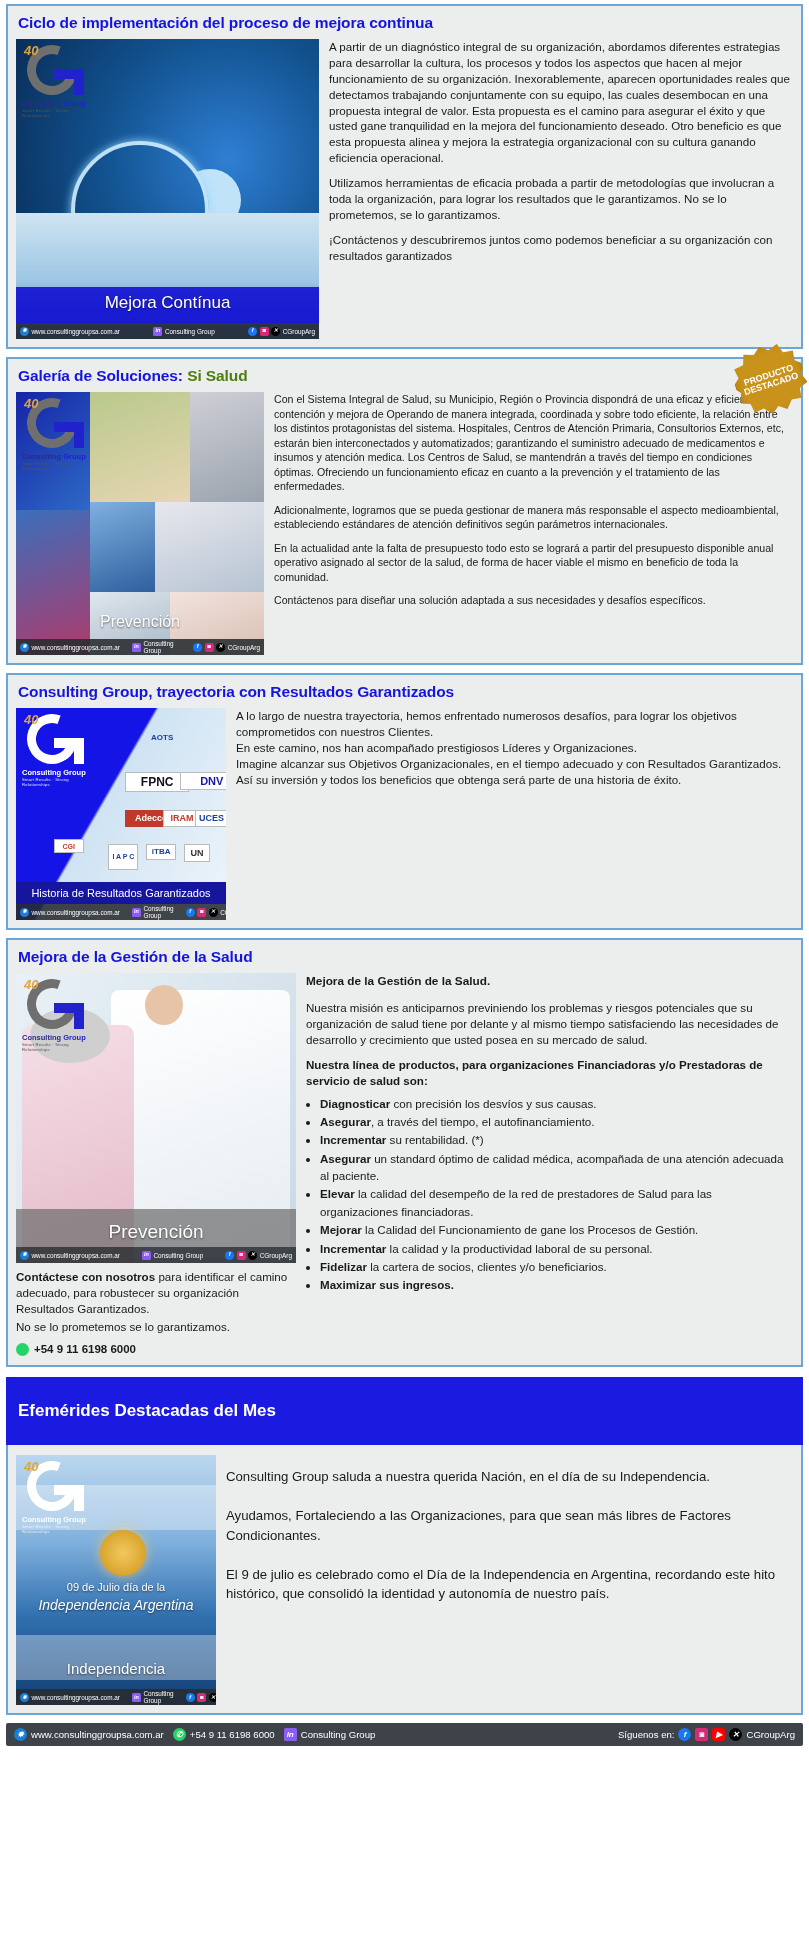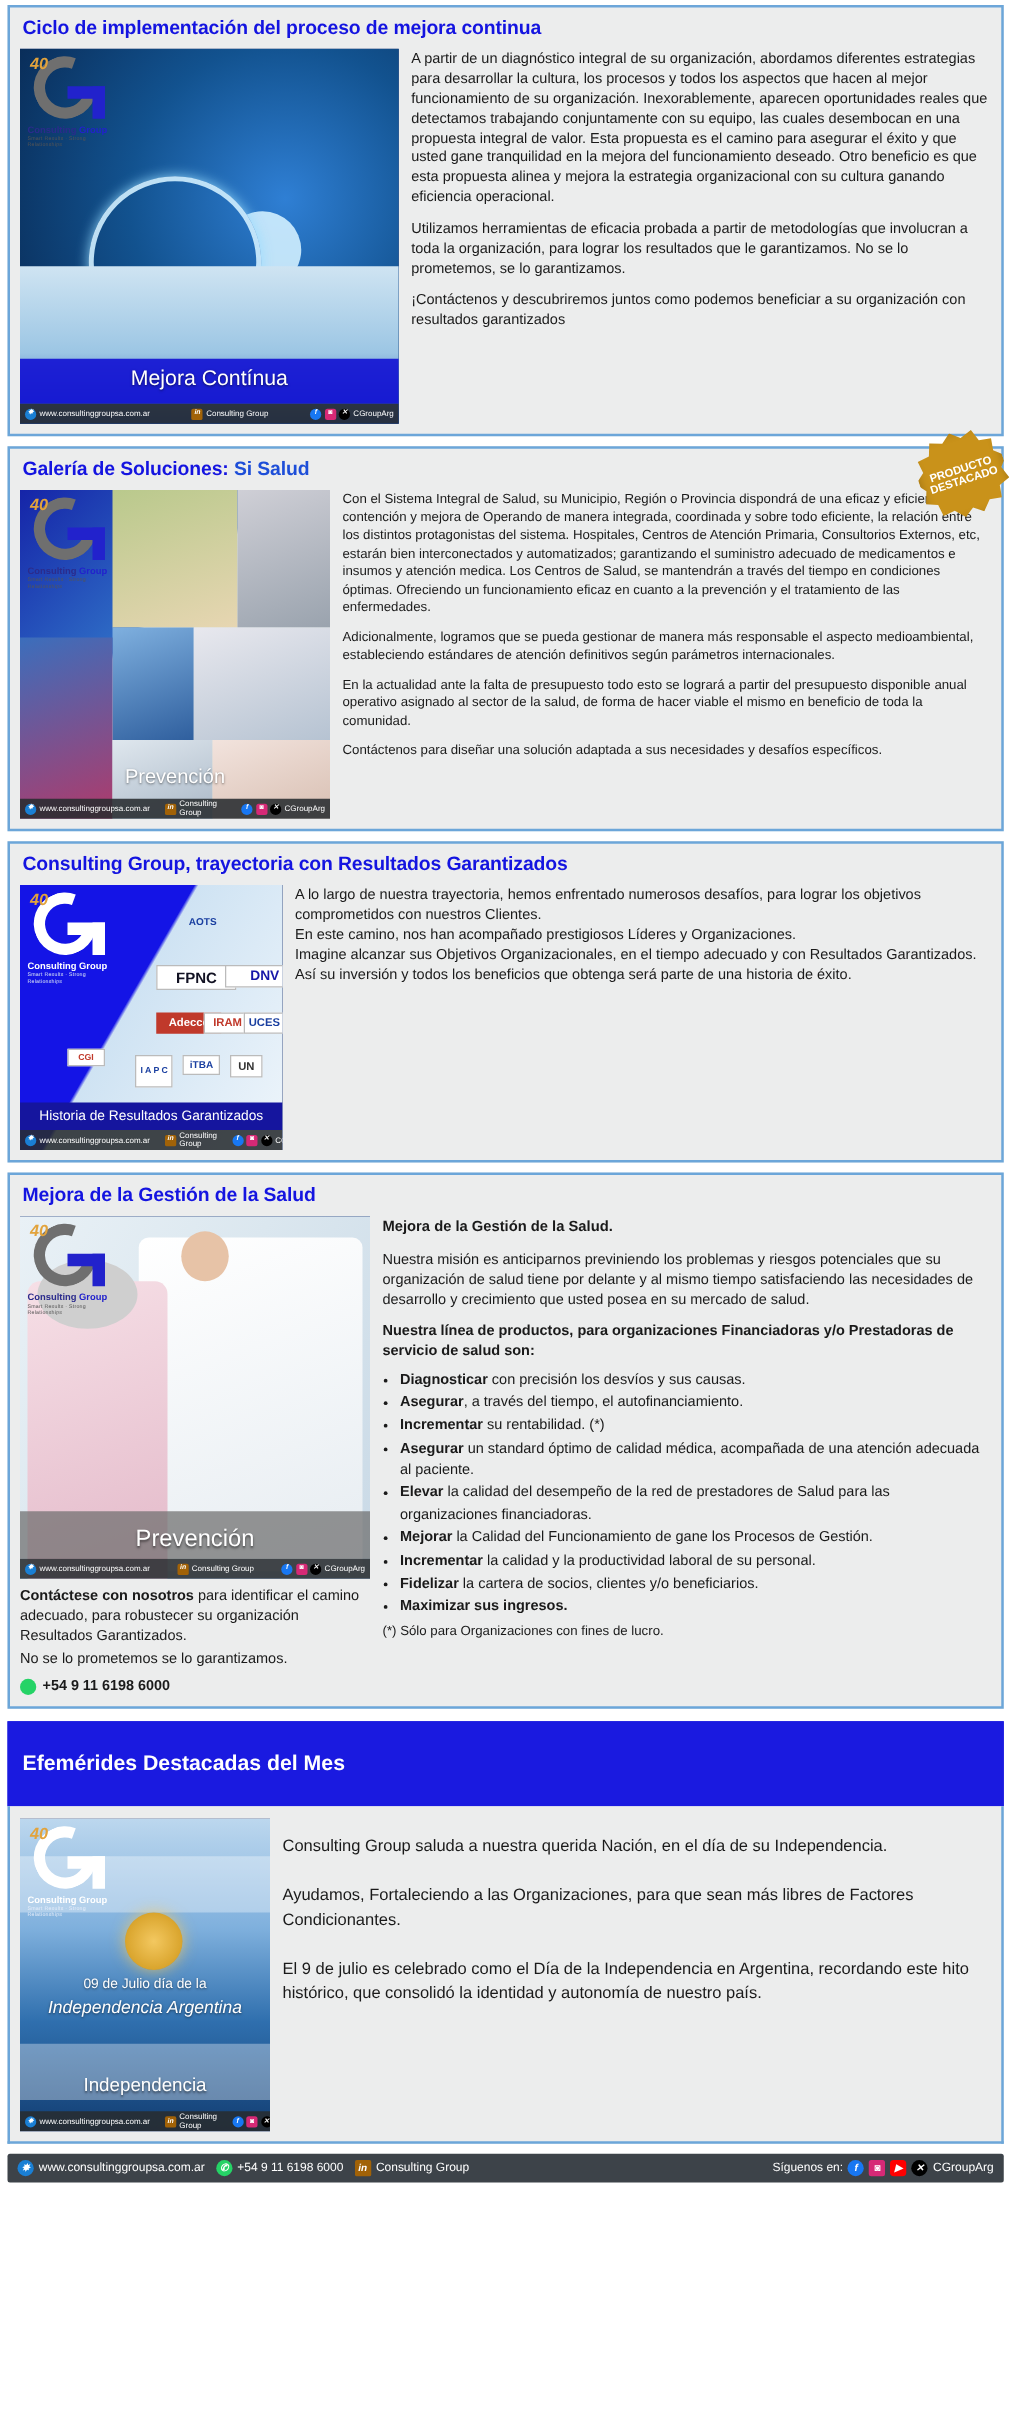--- a/index.html
+++ b/index.html
@@ -19,21 +19,21 @@
     padding: 6px 8px 8px 8px;
     position: relative;
   }
   .card-title {
     font-size: 15.5px;
     font-weight: bold;
     color: #1414e0;
     margin: 2px 0 7px 2px;
     letter-spacing: -0.1px;
   }
-  .card-title .accent { color: #1d4ed8; }
+  .card-title .accent { color: #4d7c0f; }
   .card-body { display: flex; gap: 10px; align-items: flex-start; }
   .txt { font-size: 11.6px; line-height: 1.37; color: #1a1a1a; }
   .txt p { margin-bottom: 9px; }
   .txt p:last-child { margin-bottom: 0; }
 
   
   .photo {
     position: relative;
     flex: none;
     overflow: hidden;
@@ -54,21 +54,21 @@
     background: rgba(40,44,48,.88);
     display:flex; align-items:center; gap:6px;
     padding: 0 4px;
     font-size: 6.4px; color:#fff; font-family:"Liberation Sans",sans-serif;
   }
   .socialbar .grp { display:flex; align-items:center; gap:2.5px; }
   .ic { width:9px; height:9px; border-radius:50%; display:inline-flex;
         align-items:center; justify-content:center; font-size:5.5px; color:#fff;
         font-weight:bold; line-height:1; flex:none;}
   .ic.globe { background:#1a7fd4; }
-  .ic.li { background:#a16207; border-radius:1.5px; }
+  .ic.li { background:#8b5cf6; border-radius:1.5px; }
   .ic.fb { background:#1877f2; }
   .ic.ig { background:#d62976; border-radius:2px; }
   .ic.x  { background:#000; }
 
   
   .cglogo { position:absolute; left:6px; top:6px; width:74px; }
   .cglogo .ring {
     width:50px;height:50px;border-radius:50%;
     border:9px solid #6f6f6f; border-right-color:transparent;
     transform:rotate(-25deg); margin-left:5px;
@@ -388,21 +388,20 @@
           <li><b>Diagnosticar</b><span> con precisión los desvíos y sus causas.</span></li>
           <li><b>Asegurar</b><span>, a través del tiempo, el autofinanciamiento.</span></li>
           <li><b>Incrementar</b><span> su rentabilidad. (*)</span></li>
           <li><b>Asegurar</b><span> un standard óptimo de calidad médica, acompañada de una atención adecuada al paciente.</span></li>
           <li><b>Elevar</b><span> la calidad del desempeño de la red de prestadores de Salud para las organizaciones financiadoras.</span></li>
           <li><b>Mejorar</b><span> la Calidad del Funcionamiento de  gane los Procesos de Gestión.</span></li>
           <li><b>Incrementar</b><span> la calidad y la productividad laboral de su personal.</span></li>
           <li><b>Fidelizar</b><span> la cartera de socios, clientes y/o beneficiarios.</span></li>
           <li><b>Maximizar sus ingresos.</b><span></span></li>
         </ul>
-        <p style="font-size:10.6px;margin-top:2px;">(*) Sólo para Organizaciones con fines de lucro.</p>
       </div>
     </div>
   </div>
 
   <div class="banner">Efemérides Destacadas del Mes</div>
   <div class="card nohead" style="border-top:none;">
     <div class="card-body" style="padding-top:4px;">
       <div class="photo" style="width:200px;height:250px;">
         <div class="scene sc-flag">
           <div class="stripe" style="top:12%"></div>

